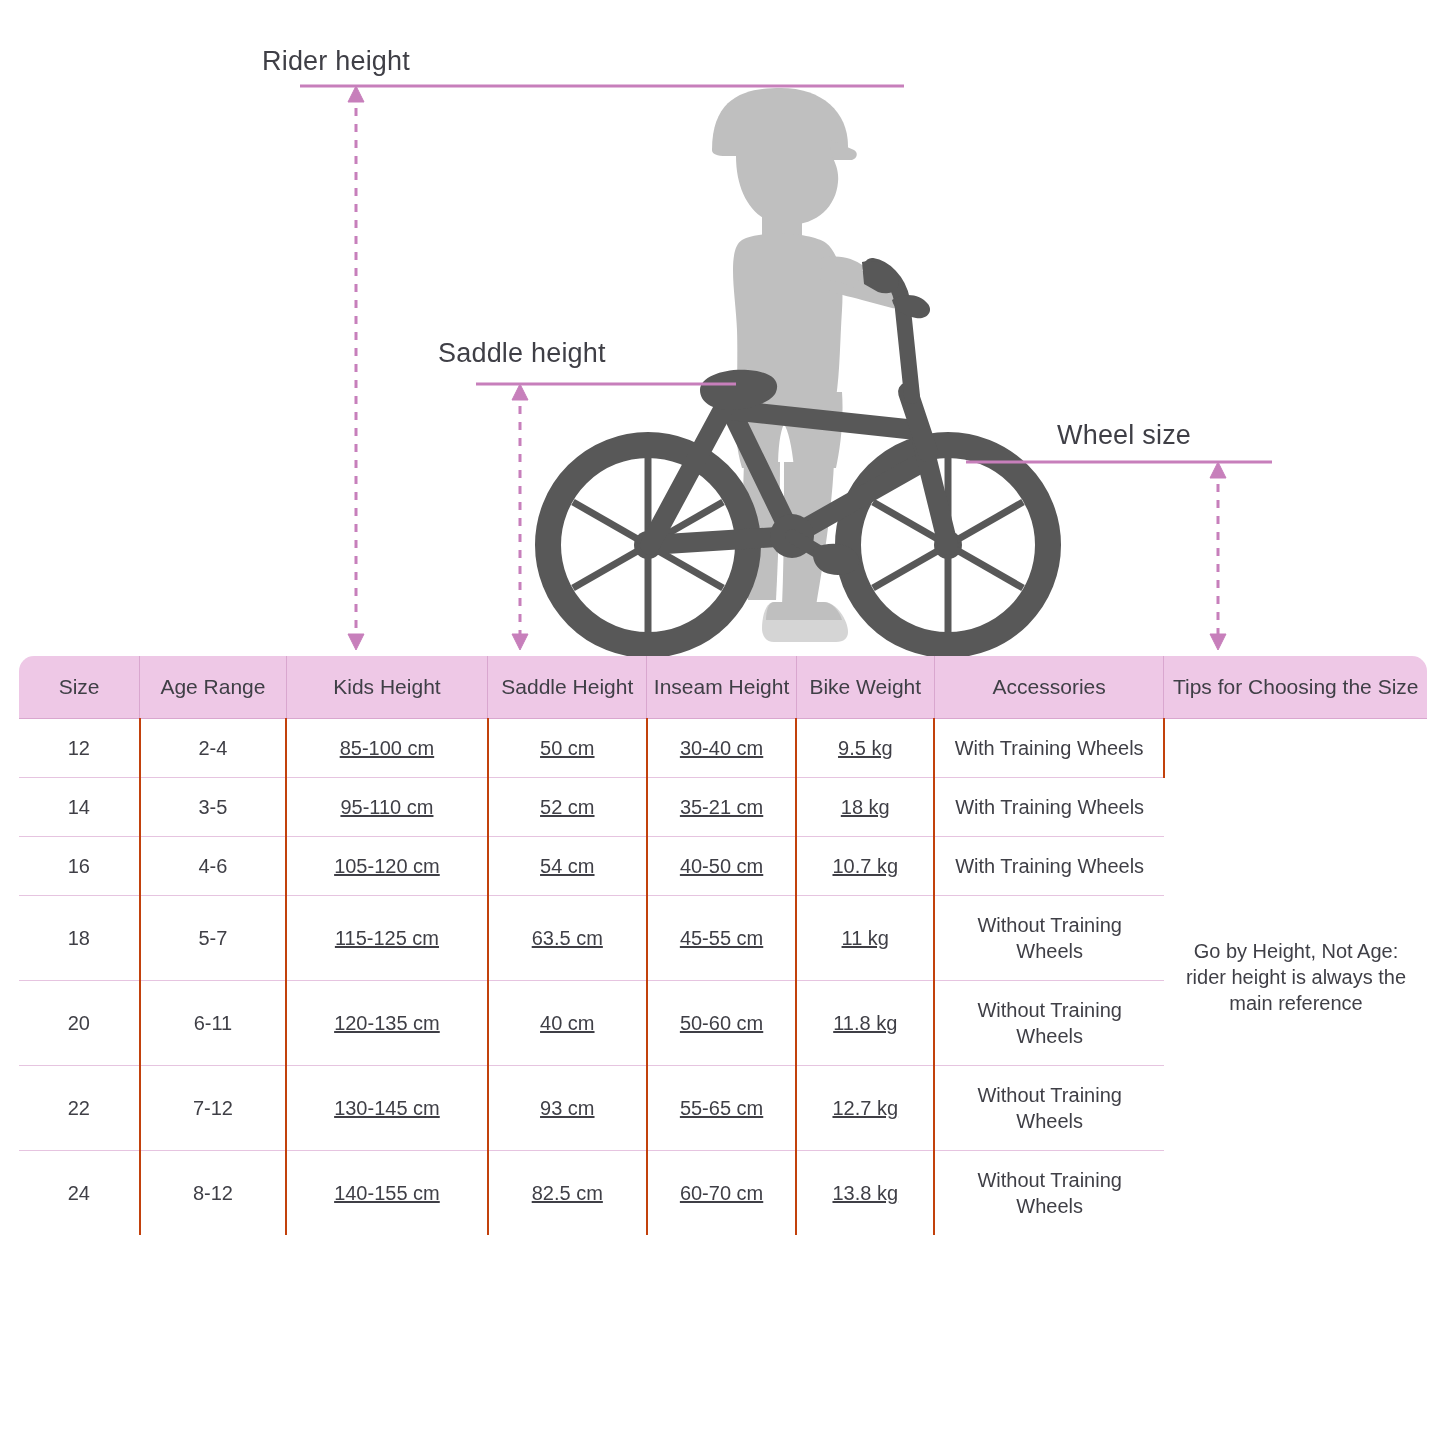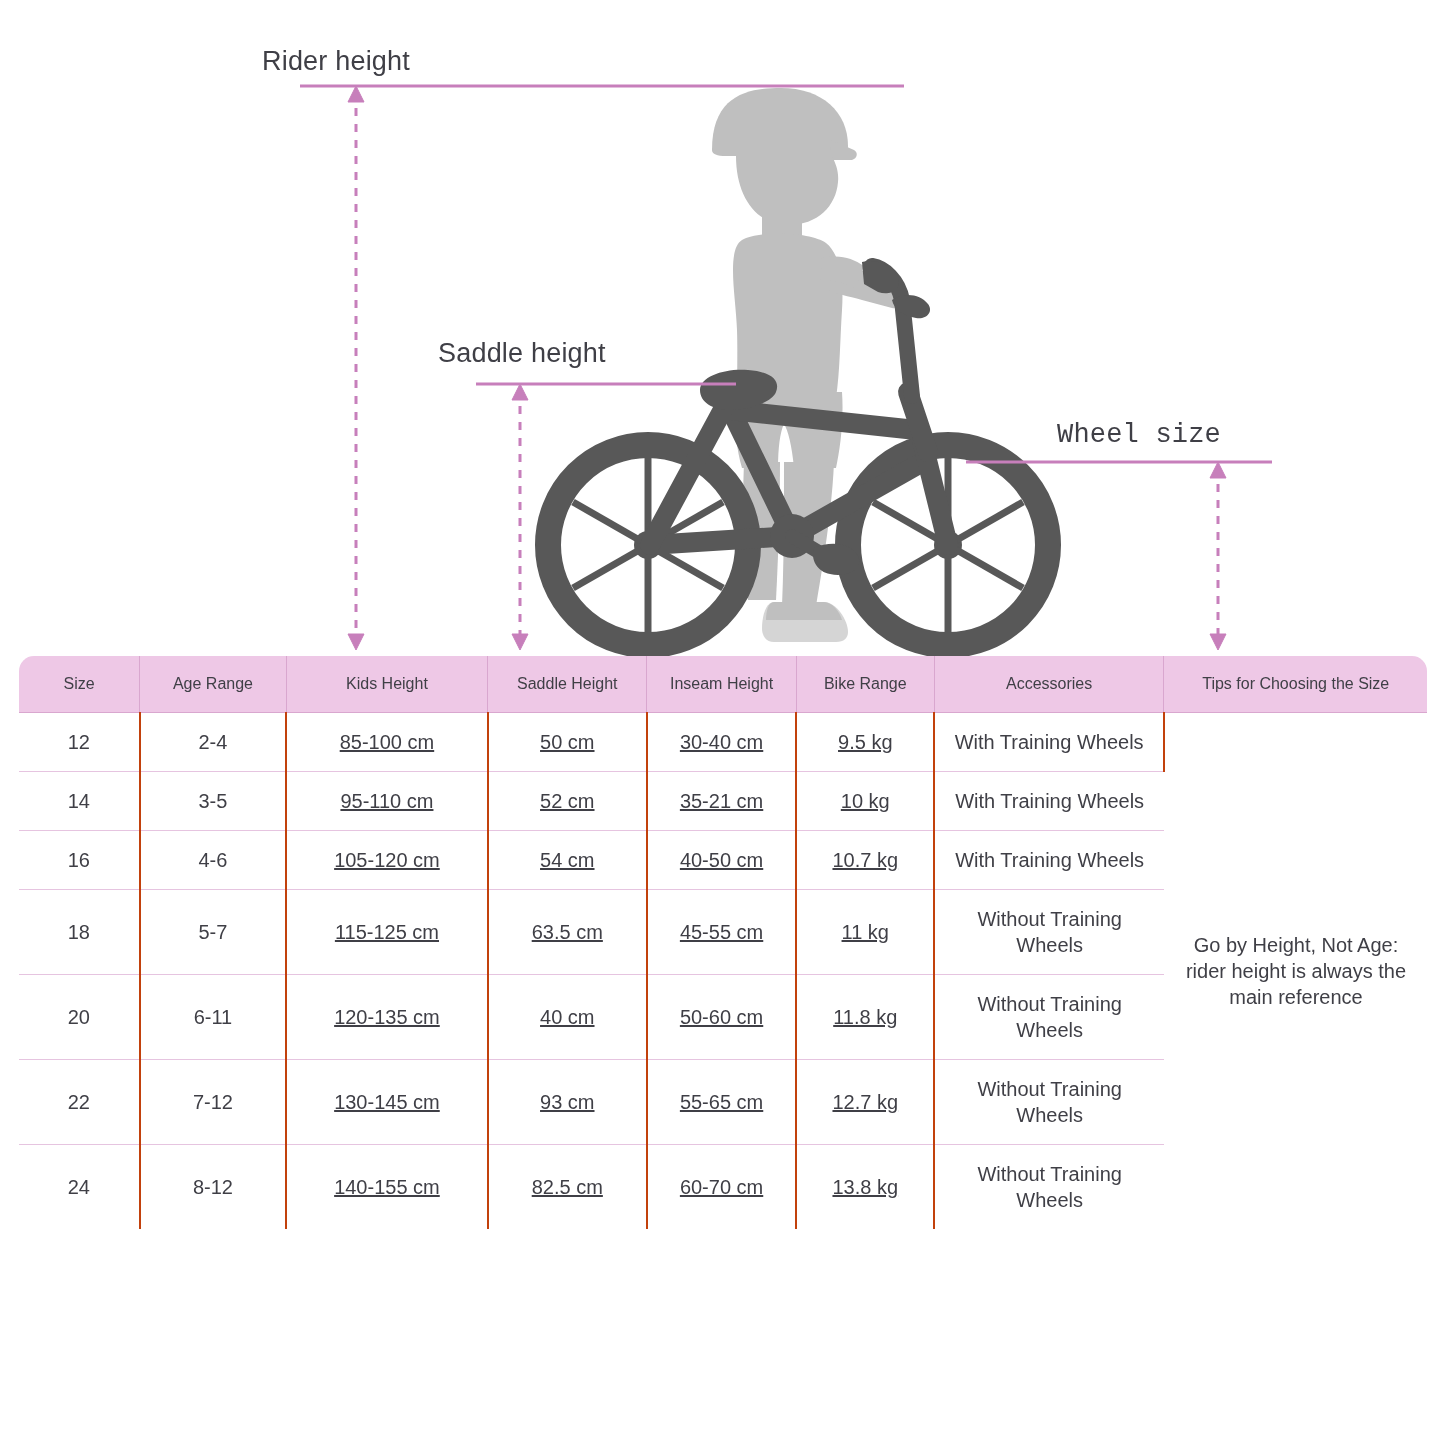--- a/index.html
+++ b/index.html
@@ -30,21 +30,21 @@
 
   .annot-label {
     position: absolute;
     font-size: 27px;
     color: #3f3f46;
     white-space: nowrap;
     letter-spacing: 0.2px;
   }
   #label-rider   { left: 262px; top: 46px; }
   #label-saddle  { left: 438px; top: 338px; }
-  #label-wheel   { left: 1057px; top: 420px; font-family: Liberation Mono, monospace; }
+  #label-wheel   { left: 1057px; top: 420px; }
 
   
   #size-table-wrap {
     position: absolute;
     left: 18px;
     top: 655px;
     width: 1410px;
   }
   table.size-table {
     width: 100%;
@@ -52,21 +52,21 @@
     table-layout: fixed;
     font-size: 20px;
     color: #3f3f46;
     border-radius: 16px;
     overflow: hidden;
     border: 1px solid #d9a7cf;
   }
   table.size-table thead th {
     background: #eec8e6;
     font-weight: 400;
-    font-size: 16px;
+    font-size: 21px;
     color: #3f3f46;
     padding: 18px 6px;
     line-height: 1.25;
     border-right: 1px solid #d9a7cf;
     border-bottom: 1px solid #d9a7cf;
     text-align: center;
     vertical-align: middle;
   }
   table.size-table thead th:last-child { border-right: none; }
   table.size-table tbody td {
@@ -226,21 +226,21 @@
         <col class="c-acc">
         <col class="c-tips">
     </colgroup>
     <thead>
       <tr>
         <th>Size</th>
         <th>Age Range</th>
         <th>Kids Height</th>
         <th>Saddle Height</th>
         <th>Inseam Height</th>
-        <th>Bike Range</th>
+        <th>Bike Weight</th>
         <th>Accessories</th>
         <th>Tips for Choosing the Size</th>
       </tr>
     </thead>
     <tbody>
       <tr>
         <td>12</td>
         <td>2-4</td>
         <td class="nowrap">85-100 cm</td>
         <td class="nowrap">50 cm</td>
@@ -248,21 +248,21 @@
         <td class="nowrap">9.5 kg</td>
         <td>With Training Wheels</td>
         <td class="tips-cell" rowspan="7">Go by Height, Not Age: rider height is always the main reference</td>
       </tr>
       <tr>
         <td>14</td>
         <td>3-5</td>
         <td class="nowrap">95-110 cm</td>
         <td class="nowrap">52 cm</td>
         <td class="nowrap">35-21 cm</td>
-        <td class="nowrap">10 kg</td>
+        <td class="nowrap">18 kg</td>
         <td>With Training Wheels</td>
       </tr>
       <tr>
         <td>16</td>
         <td>4-6</td>
         <td class="nowrap">105-120 cm</td>
         <td class="nowrap">54 cm</td>
         <td class="nowrap">40-50 cm</td>
         <td class="nowrap">10.7 kg</td>
         <td>With Training Wheels</td>

